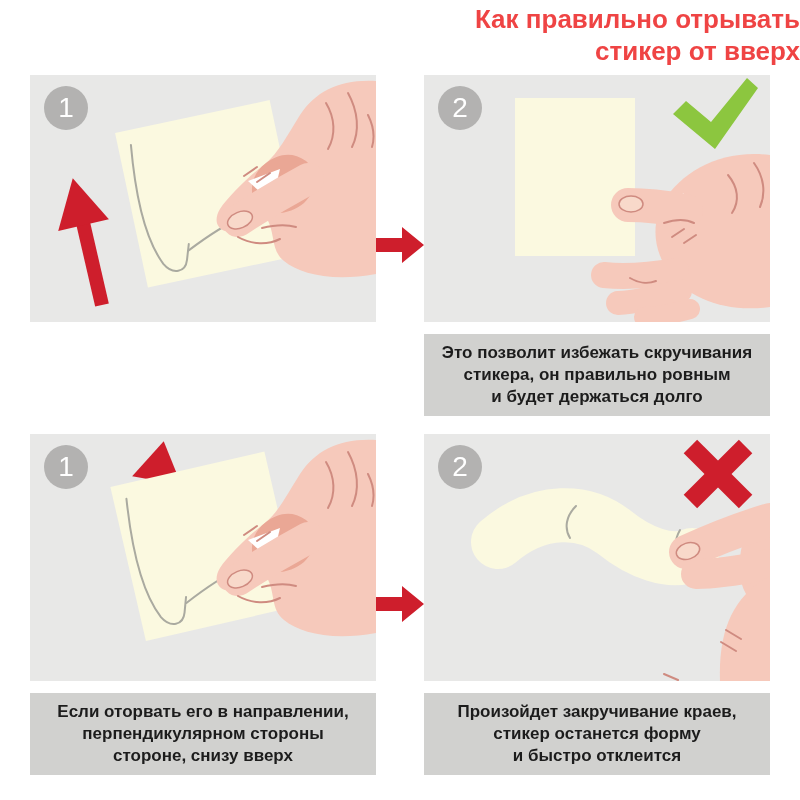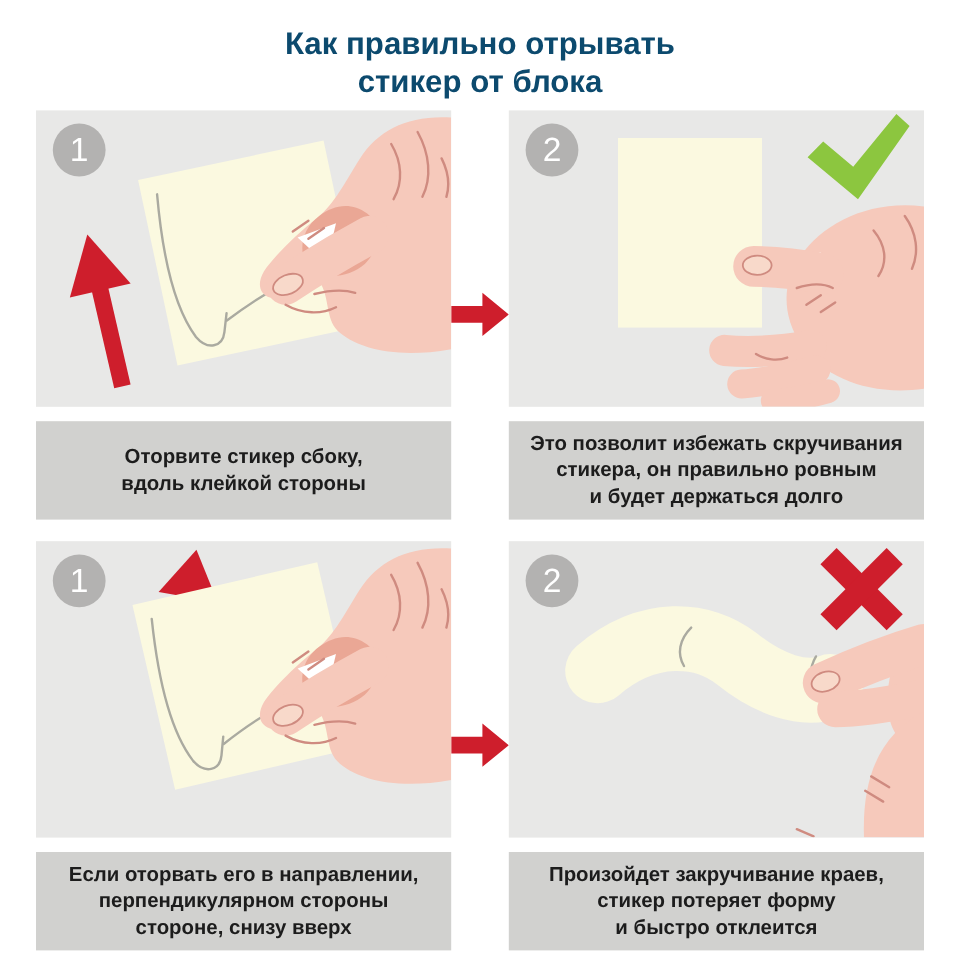--- a/index.html
+++ b/index.html
@@ -2,22 +2,22 @@
 <html style="--panel-bg: #e8e8e7; --caption-bg: #d1d1cf; --badge-bg: #b3b2b1; --accent-red: #ce1e2c; --success-green: #8cc63f; --note-fill: #fbf9e0; --note-line: #aaaaa0; --hand-fill: #f6c9bb; --hand-shade: #eaa795; --hand-line: #cf8b80; --hand-nail: #f8d9ca;"><head>
 <meta charset="utf-8">
 <style>
   html,body{margin:0;padding:0;}
   body{
     width:800px;height:800px;background:#ffffff;
     font-family:"Liberation Sans",sans-serif;color:#1e1e1e;
     position:relative;overflow:hidden;
   }
   .title{
-    margin:21px 0 0;text-align:center;
-    font-size:26px;line-height:1.22;font-weight:600;color:#0c4a6e;
+    margin:4px 0 0;text-align:right;
+    font-size:26px;line-height:1.22;font-weight:600;color:#ef4444;
   }
   .grid{
     position:relative;margin-top:8px;padding:0 30px;
     display:grid;grid-template-columns:346px 346px;
     column-gap:48px;row-gap:18px;
   }
   .panel{display:flex;flex-direction:column;gap:12px;}
   .illus{position:relative;height:247px;background:var(--panel-bg,#e8e8e7);overflow:hidden;}
   .illus svg{position:absolute;inset:0;display:block;}
   .badge{
@@ -45,21 +45,21 @@
   .finger{stroke:var(--hand-fill,#f6c9bb);fill:none;stroke-linecap:round;}
   .hand-line{stroke:var(--hand-line,#cf8b80);fill:none;stroke-width:2;stroke-linecap:round;}
   .nail{fill:var(--hand-nail,#f8d9ca);stroke:var(--hand-line,#cf8b80);stroke-width:1.5;}
   .fill-red{fill:var(--accent-red,#ce1e2c);}
   .fill-green{fill:var(--success-green,#8cc63f);}
   .lift{fill:#ffffff;}
 </style>
 </head>
 <body>
 
-<h1 class="title"><span>Как правильно отрывать</span><br><span>стикер от блока</span></h1>
+<h1 class="title"><span>Как правильно отрывать</span><br><span>стикер от вверх</span></h1>
 
 <div class="grid">
 
   <section class="panel">
     <div class="illus">
       <svg viewBox="0 0 346 247">
         <g class="fill-red" transform="rotate(-13 72 230)">
           <rect x="65" y="146" width="14" height="84"></rect>
           <polygon points="72,100 46,148 98,148"></polygon>
         </g>
@@ -80,22 +80,20 @@
           <path class="hand-line" d="M208,162 C222,170 238,170 250,164"></path>
           <path class="hand-line" d="M296,28 C305,43 306,60 298,74"></path>
           <path class="hand-line" d="M318,18 C328,36 330,56 322,72"></path>
           <path class="hand-line" d="M338,40 C344,52 345,62 342,72"></path>
         </g>
       </svg>
       <div class="badge">
           <span>1</span>
         </div>
     </div>
-    <div class="caption">Оторвите стикер сбоку,
-вдоль клейкой стороны</div>
   </section>
 
   <section class="panel">
     <div class="illus">
       <svg viewBox="0 0 346 247">
         <g>
           <rect class="note" x="91" y="23" width="120" height="158"></rect>
         </g>
         <g>
           <polygon class="fill-green" points="262,26 287,47 323,3 334,13 291,74 249,39"></polygon>
@@ -182,21 +180,21 @@
           <path class="hand-line" d="M302,196 l15,9"></path>
           <path class="hand-line" d="M297,208 l15,9"></path>
           <path class="hand-line" d="M240,240 l14,6"></path>
         </g>
       </svg>
       <div class="badge">
           <span>2</span>
         </div>
     </div>
     <div class="caption">Произойдет закручивание краев,
-стикер потеряет форму
+стикер останется форму
 и быстро отклеится</div>
   </section>
 
   <div class="flow-arrow row1">
     <svg viewBox="0 0 48 40">
       <polygon class="fill-red" points="0,13 26,13 26,2 48,20 26,38 26,27 0,27"></polygon>
     </svg>
   </div>
   <div class="flow-arrow row2">
     <svg viewBox="0 0 48 40">

